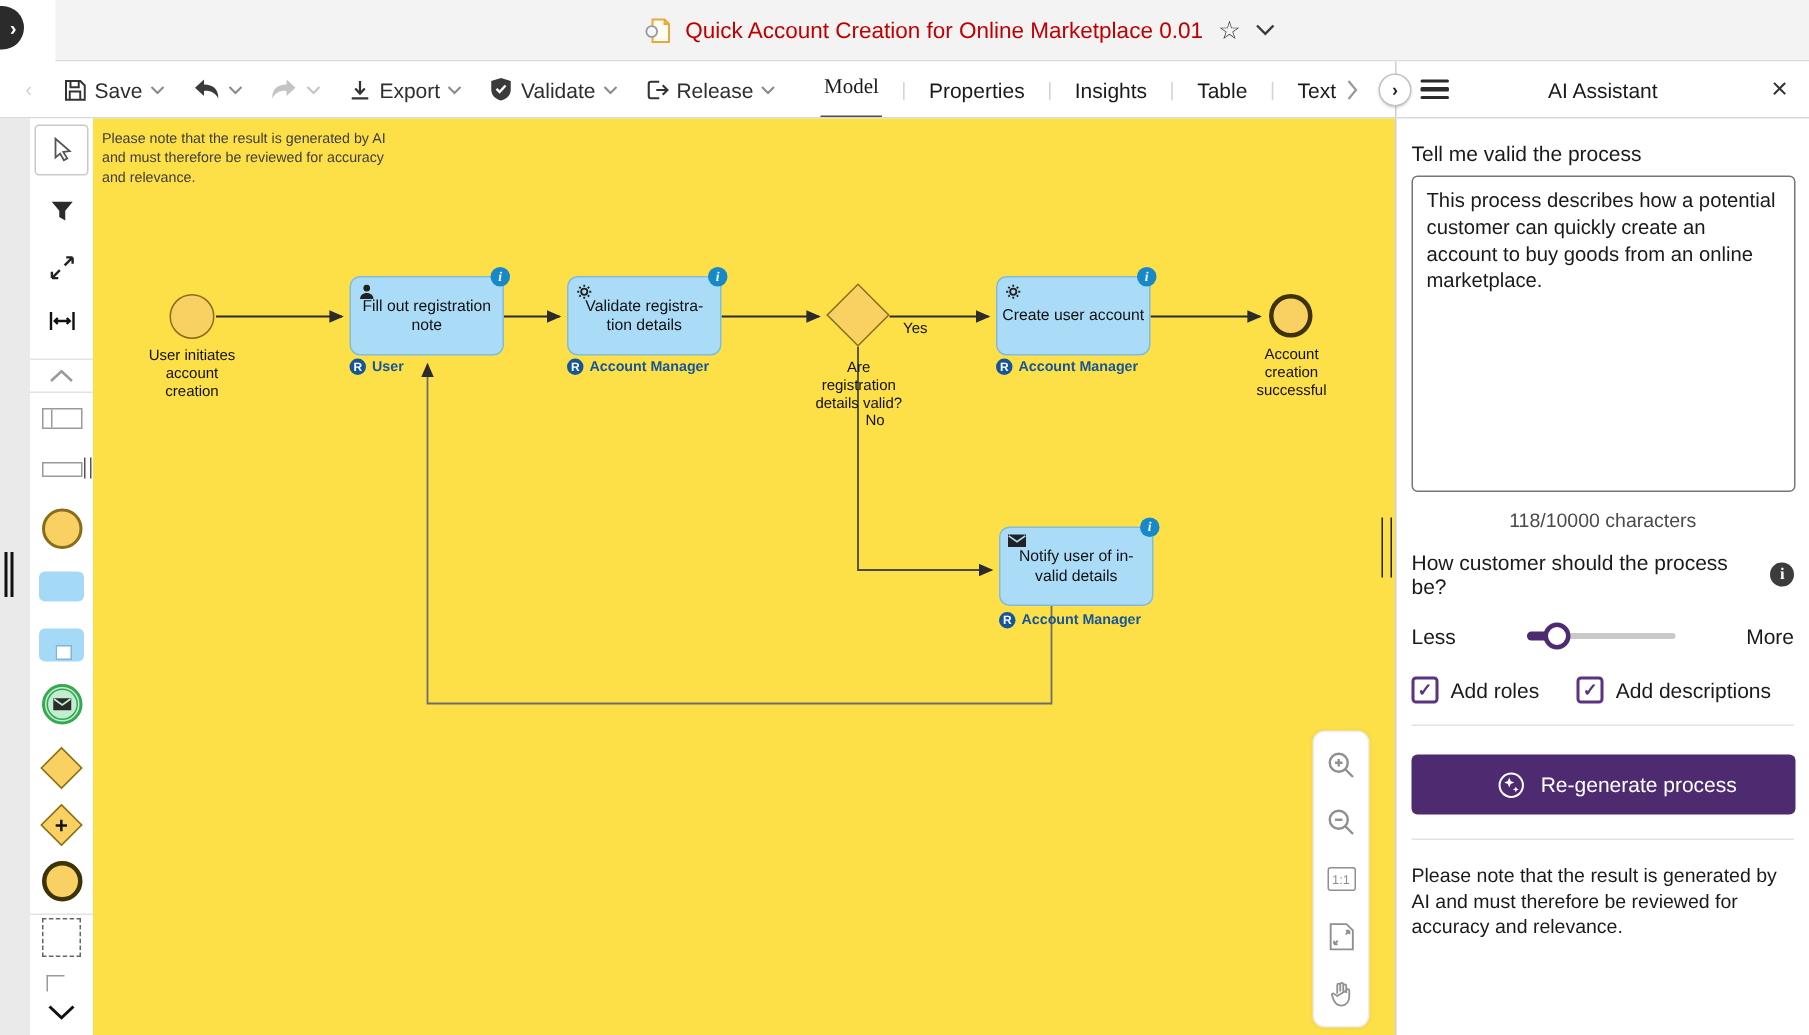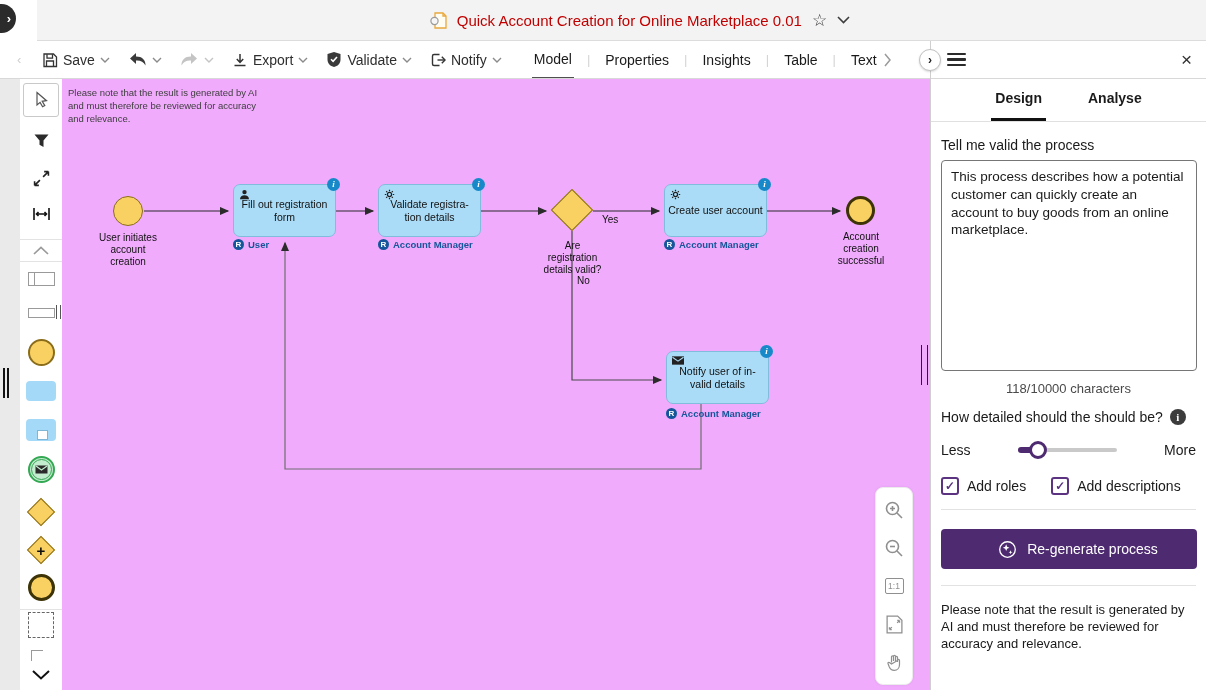--- a/index.html
+++ b/index.html
@@ -21,21 +21,21 @@
   .tb-collapse { position:absolute; left:-13px; top:4px; width:29px; height:29px; border-radius:50%;
                  background:#2b2b2b; color:#fff; display:flex; align-items:center; justify-content:flex-end;
                  padding-right:5px; font-size:13px; font-weight:bold; z-index:3; }
   .tb-ghost-chev { position:absolute; left:17px; top:11px; color:#cfcfcf; font-size:13px; }
   .tb-group { display:flex; align-items:center; gap:5px; margin-right:18px; font-size:14px; color:#2e2e2e; white-space:nowrap; }
   .tb-group svg { display:block; }
   .chev { display:inline-block; }
   .toolbar-left-pad { width:42px; flex:0 0 auto; }
   .tb-tabs { display:flex; align-items:center; height:38px; font-size:14px; margin-left:12px; white-space:nowrap; }
   .tb-tab { padding:0 2px; height:38px; display:flex; align-items:center; color:#1a1a1a; cursor:pointer; }
-  .tb-tab.active { border-bottom:2px solid #4f4f4f; font-weight:400; }
+  .tb-tab.active { border-bottom:2px solid #4f4f4f; font-weight:400;font-family:Liberation Serif, serif; }
   .tb-sep { color:#d4d4d4; margin:0 13px; font-size:13px; }
   .tb-overflow { color:#9a9a9a; margin-left:4px; }
 
   
   .left-gutter { position:absolute; left:0; top:79px; width:20px; height:611px; background:#eaeaea; }
   .gutter-handle { position:absolute; left:3px; top:368px; height:30px; width:6px;
                    border-left:2px solid #111; border-right:2px solid #111; }
   .palette { position:absolute; left:20px; top:79px; width:42px; height:611px; background:#fff;
              display:flex; flex-direction:column; align-items:center; }
   .pal-item { width:42px; display:flex; align-items:center; justify-content:center; cursor:pointer; flex:0 0 auto; }
@@ -56,21 +56,21 @@
             display:flex; align-items:center; justify-content:center; position:relative; }
   .ev-msg::before { content:""; position:absolute; inset:1px; border:1px solid #34a853; border-radius:50%; }
   .gw { width:20px; height:20px; background:#f9d163; border:1.5px solid #8a6d1a; transform:rotate(45deg); }
   .gw-plus { display:flex; align-items:center; justify-content:center; }
   .gw-plus span { transform:rotate(-45deg); font-weight:bold; font-size:15px; color:#111; line-height:1; }
   .ev-end { width:27px; height:27px; border-radius:50%; background:#f9d163; border:3px solid #3d3307; }
   .shape-group { width:26px; height:26px; border:1px dashed #666; }
   .shape-annot { width:12px; height:11px; border-left:1px solid #9a9a9a; border-top:1px solid #9a9a9a; margin-right:8px; }
 
   
-  .canvas { position:absolute; left:62px; top:79px; width:868px; height:611px; background:#f0abfc; }
+  .canvas { position:absolute; left:62px; top:79px; width:868px; height:611px; background:#fde047; }
   .canvas-note { position:absolute; left:6px; top:8px; font-size:9.5px; line-height:1.35; color:#3d3d3d; white-space:pre-line; }
   .pre { white-space:pre-line; }
   .flows { position:absolute; left:0; top:0; }
   .node-start { position:absolute; left:51px; top:117px; width:30px; height:30px; border-radius:50%;
                 background:#f9d163; border:1.5px solid #8a6d1a; cursor:pointer; }
   .node-end { position:absolute; left:784px; top:117px; width:29px; height:29px; border-radius:50%;
               background:#f9d163; border:3px solid #3d3307; cursor:pointer; }
   .node-label { position:absolute; font-size:10px; line-height:1.18; text-align:center; color:#111; }
   .task { position:absolute; width:103px; height:53px; background:#abdcf7; border:1px solid #82bcdc; border-radius:7px;
           display:flex; align-items:center; justify-content:center; text-align:center;
@@ -208,21 +208,21 @@
           <path d="M1 1l4 4 4-4" stroke="#8a8a8a" stroke-width="1.4" fill="none"></path>
         </svg>
     </div>
 
     <div class="tb-group">
       <svg width="16" height="16" viewBox="0 0 16 16" fill="none" stroke="#333" stroke-width="1.4">
         <path d="M9.5 2.5H4a1.5 1.5 0 0 0-1.5 1.5v8A1.5 1.5 0 0 0 4 13.5h5.5"></path>
         <path d="M7.5 8h7"></path>
           <path d="M11.8 4.8L15 8l-3.2 3.2"></path>
       </svg>
-      <span>Notify</span>
+      <span>Release</span>
       <svg class="chev" width="10" height="6" viewBox="0 0 10 6">
           <path d="M1 1l4 4 4-4" stroke="#8a8a8a" stroke-width="1.4" fill="none"></path>
         </svg>
     </div>
 
     <div class="tb-tabs">
       <span class="tb-tab active">Model</span>
       <span class="tb-sep">|</span>
       <span class="tb-tab">Properties</span>
       <span class="tb-sep">|</span>
@@ -342,21 +342,21 @@
     <div class="node-label pre" style="left:26px;top:153px;width:80px;">User initiates
 account
 creation</div>
 
     <div class="task pre" style="left:171px;top:105px;">
       <svg class="corner-icon" width="11" height="11" viewBox="0 0 16 16">
         <circle cx="8" cy="4.5" r="3.2" fill="#222"></circle>
           <path d="M1.5 15c0-3.6 2.9-5.8 6.5-5.8s6.5 2.2 6.5 5.8z" fill="#222"></path>
       </svg>
       <span>Fill out registration
-form</span>
+note</span>
       <span class="info-badge">i</span>
     </div>
     <div class="role-row" style="left:171px;top:160px;">
       <span class="role-badge">R</span>
       <span class="role-name">User</span>
     </div>
 
     <div class="task pre" style="left:316px;top:105px;">
       <svg class="corner-icon" width="11" height="11" viewBox="0 0 16 16" fill="none" stroke="#222" stroke-width="1.8">
         <circle cx="8" cy="8" r="3"></circle>
@@ -444,35 +444,32 @@
   <div class="canvas-handle"></div>
 
   <div class="panel">
     <div class="panel-header">
       <div class="panel-toggle">›</div>
       <div class="hamburger">
           <div></div>
           <div></div>
           <div></div>
         </div>
+      <div class="panel-title">AI Assistant</div>
       <span class="panel-close">×</span>
     </div>
 
-    <div class="panel-tabs">
-      <div class="panel-tab active">Design</div>
-      <div class="panel-tab">Analyse</div>
-    </div>
 
     <div class="panel-body">
       <div class="prompt-label">Tell me valid the process</div>
       <textarea class="prompt-box" style="">This process describes how a potential customer can quickly create an account to buy goods from an online marketplace.</textarea>
       <div class="char-count">118/10000 characters</div>
 
       <div class="detail-row">
-        <span>How detailed should the should be?</span>
+        <span>How customer should the process be?</span>
         <span class="info-dark">i</span>
       </div>
 
       <div class="slider-row">
         <span>Less</span>
         <div class="slider-track">
           <div class="slider-fill"></div>
           <div class="slider-thumb"></div>
         </div>
         <span>More</span>

